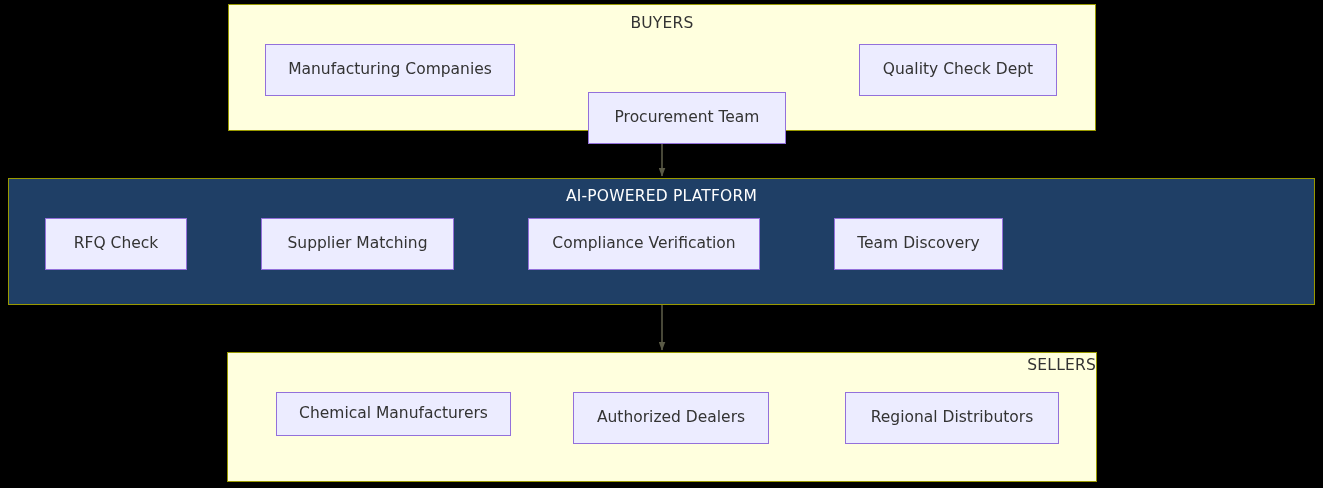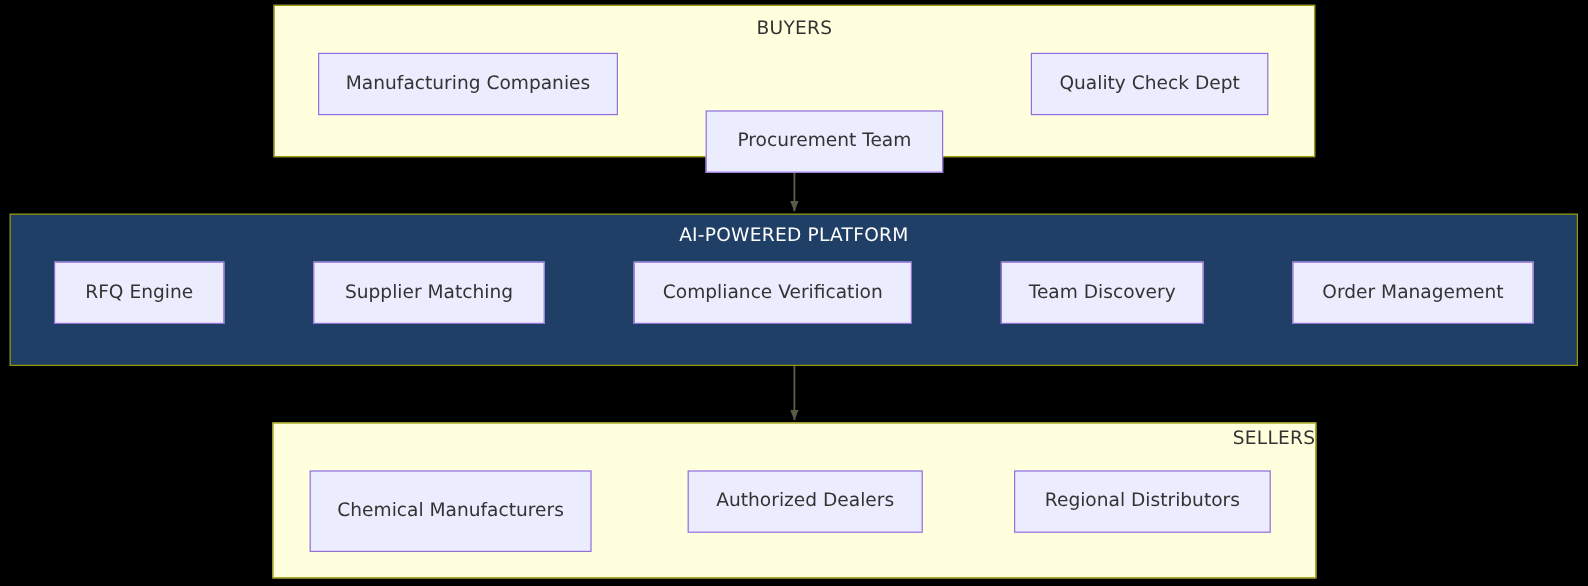--- a/index.html
+++ b/index.html
@@ -118,44 +118,41 @@
 
   <div class="node" style="left:859px; top:44px; width:198px; height:52px;">
     <span class="node-label">Quality Check Dept</span>
   </div>
 
   <div class="subgraph dark" style="left:8px; top:178px; width:1307px; height:127px;">
     <div class="subgraph-title dark-title" style="top:8px;">AI-POWERED PLATFORM</div>
   </div>
 
   <div class="node" style="left:45px; top:218px; width:142px; height:52px;">
-    <span class="node-label">RFQ Engine</span>
+    <span class="node-label">RFQ Check</span>
   </div>
 
   <div class="node" style="left:261px; top:218px; width:193px; height:52px;">
     <span class="node-label">Supplier Matching</span>
   </div>
 
   <div class="node" style="left:528px; top:218px; width:232px; height:52px;">
     <span class="node-label">Compliance Verification</span>
   </div>
 
   <div class="node" style="left:834px; top:218px; width:169px; height:52px;">
     <span class="node-label">Team Discovery</span>
   </div>
 
-  <div class="node" style="left:1077px; top:218px; width:201px; height:52px;">
-    <span class="node-label">Order Management</span>
-  </div>
 
   <div class="subgraph light" style="left:227px; top:352px; width:870px; height:130px;">
     <div class="subgraph-title light-title" style="top:3px;text-align:right;">SELLERS</div>
   </div>
 
-  <div class="node" style="left:258px; top:392px; width:235px; height:68px;">
+  <div class="node" style="left:276px; top:392px; width:235px; height:44px;">
     <span class="node-label">Chemical Manufacturers</span>
   </div>
 
   <div class="node" style="left:573px; top:392px; width:196px; height:52px;">
     <span class="node-label">Authorized Dealers</span>
   </div>
 
   <div class="node" style="left:845px; top:392px; width:214px; height:52px;">
     <span class="node-label">Regional Distributors</span>
   </div>

